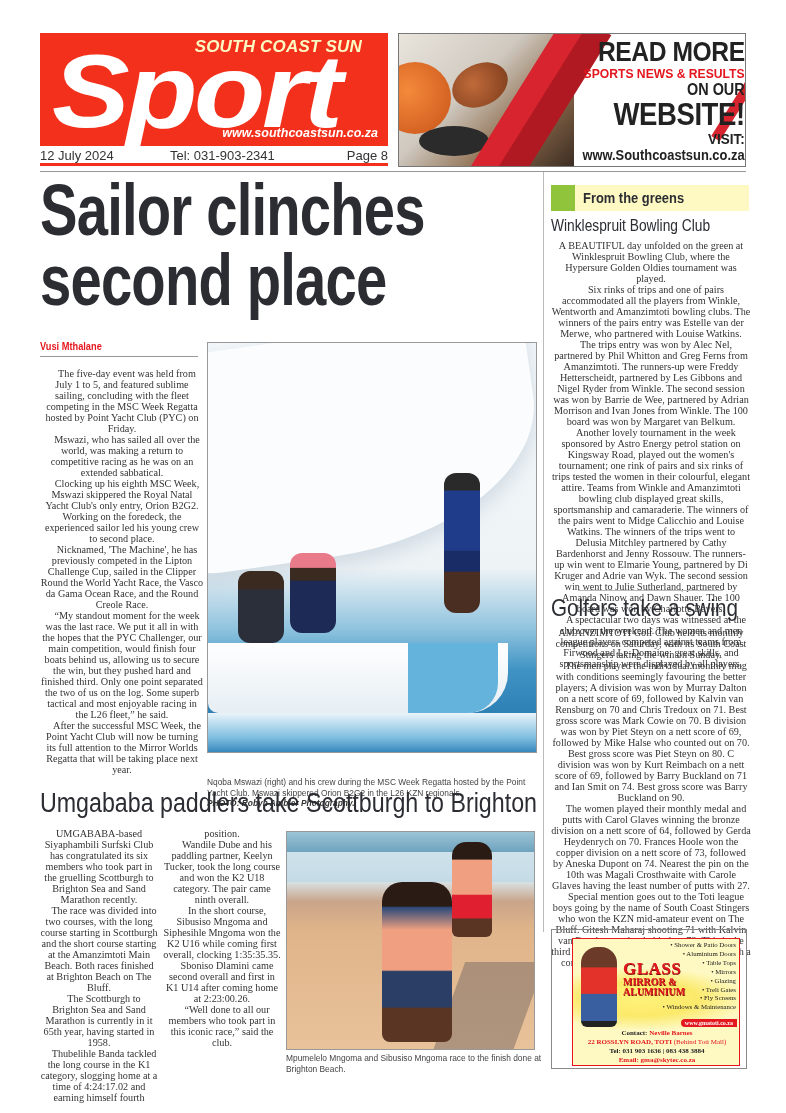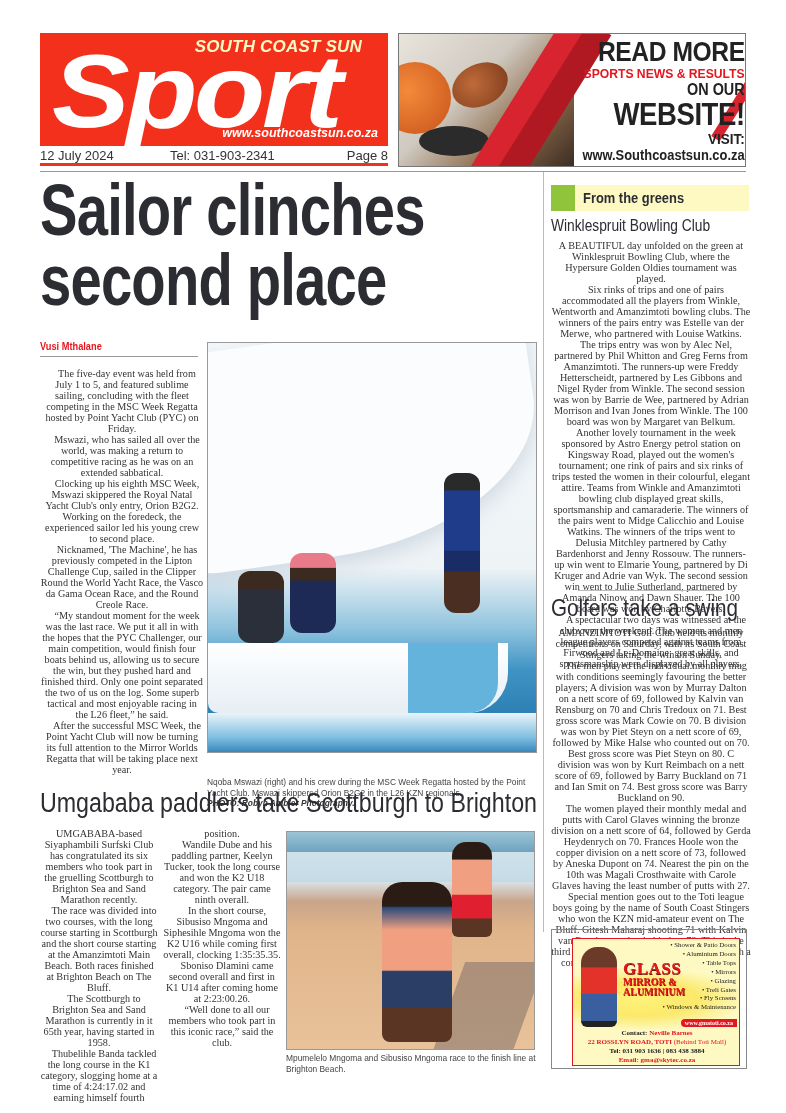--- a/index.html
+++ b/index.html
@@ -176,21 +176,21 @@
   <p>In the short course, Sibusiso Mngoma and Siphesihle Mngoma won the K2 U16 while coming first overall, clocking 1:35:35.35.</p>
   <p>Sboniso Dlamini came second overall and first in K1 U14 after coming home at 2:23:00.26.</p>
   <p>“Well done to all our members who took part in this iconic race,” said the club.</p>
 </div>
 <div class="photo-paddle">
   <div class="wave"></div>
   <div class="shadow-sand"></div>
   <div class="paddler2"></div>
   <div class="paddler1"></div>
 </div>
-<div class="caption cap-paddle">Mpumelelo Mngoma and Sibusiso Mngoma race to the finish line at Brighton Beach.</div>
+<div class="caption cap-paddle">Mpumelelo Mngoma and Sibusiso Mngoma race to the finish done at Brighton Beach.</div>
 
 <div class="col-divider"></div>
 <div class="section-tag">
   <div class="sq"></div>
   <div class="lbl">From the greens</div>
 </div>
 <div class="sub-head sh1">Winklespruit Bowling Club</div>
 <div class="col-r1 body-text">
   <p class="first">A BEAUTIFUL day unfolded on the green at Winklespruit Bowling Club, where the Hypersure Golden Oldies tournament was played.</p>
   <p>Six rinks of trips and one of pairs accommodated all the players from Winkle, Wentworth and Amanzimtoti bowling clubs. The winners of the pairs entry was Estelle van der Merwe, who partnered with Louise Watkins.</p>

